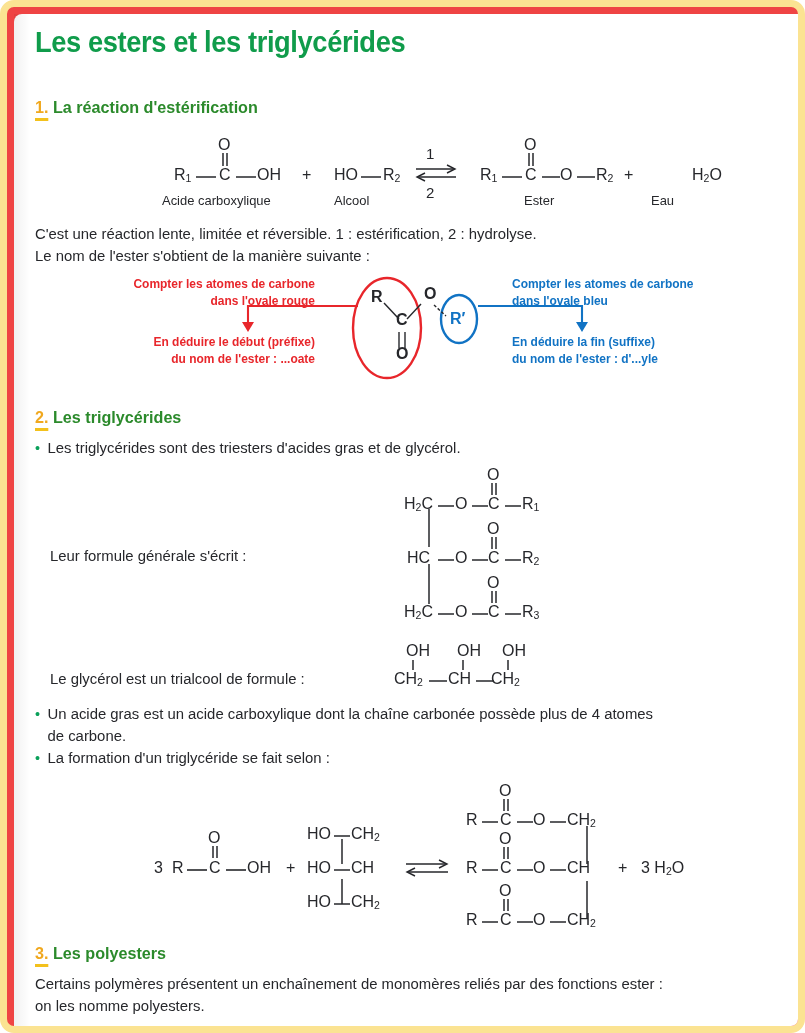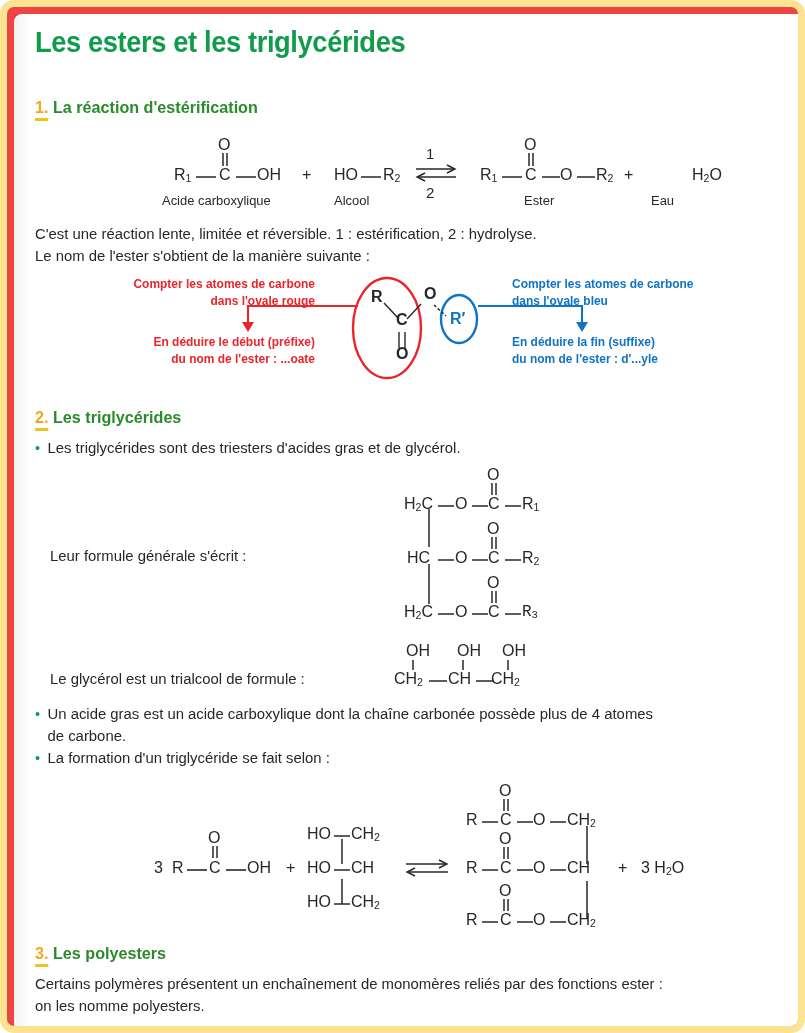--- a/index.html
+++ b/index.html
@@ -300,21 +300,21 @@
         <line x1="0" y1="2" x2="16" y2="2" stroke="#26272b" stroke-width="1.5"></line>
       </svg>
     <div class="chem" style="left:441px; top:589px;">O</div>
     <svg style="left:458px; top:598px;" width="18" height="4">
         <line x1="0" y1="2" x2="16" y2="2" stroke="#26272b" stroke-width="1.5"></line>
       </svg>
     <div class="chem" style="left:474px; top:589px;">C</div>
     <svg style="left:491px; top:598px;" width="18" height="4">
         <line x1="0" y1="2" x2="16" y2="2" stroke="#26272b" stroke-width="1.5"></line>
       </svg>
-    <div class="chem" style="left:508px; top:589px;font-family:Liberation Mono, monospace;">R<sub>3</sub></div>
+    <div class="chem" style="left:508px; top:589px;">R<sub>3</sub></div>
     <div class="chem" style="left:473px; top:560px;">O</div>
     <svg style="left:476px; top:577px;" width="12" height="13">
       <line x1="2" y1="0" x2="2" y2="12" stroke="#26272b" stroke-width="1.5"></line>
       <line x1="6" y1="0" x2="6" y2="12" stroke="#26272b" stroke-width="1.5"></line>
     </svg>
 
     <div class="body-text" style="left:36px; top:654px;">Le glycérol est un trialcool de formule :</div>
 
     <div class="chem" style="left:392px; top:628px;">OH</div>
     <div class="chem" style="left:443px; top:628px;">OH</div>

